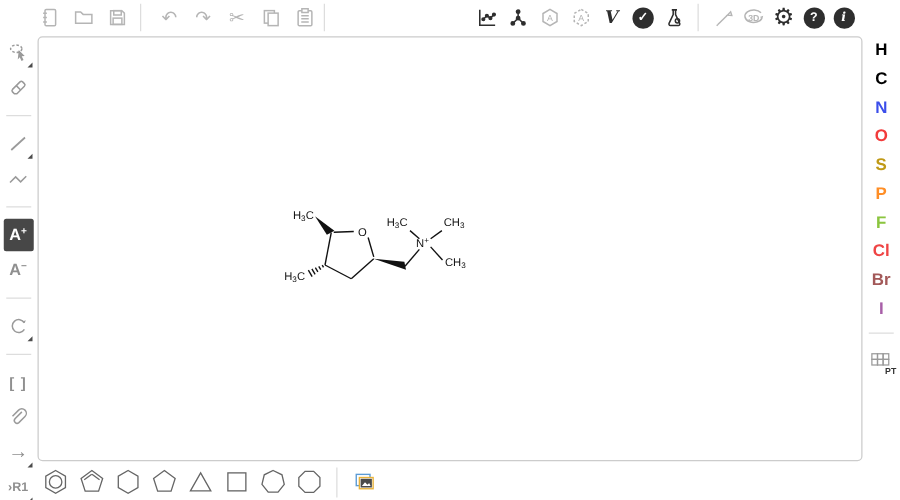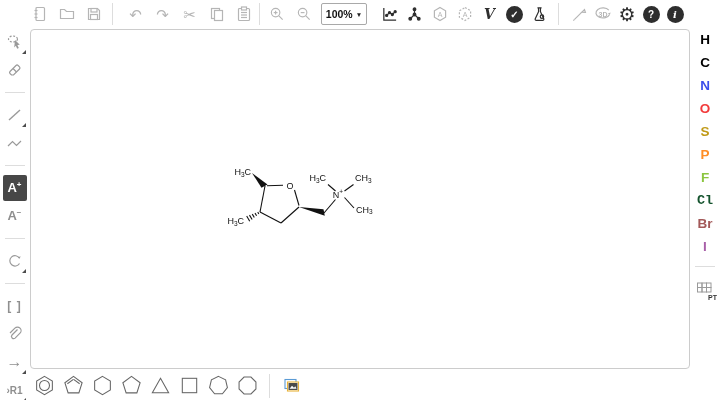--- a/index.html
+++ b/index.html
@@ -102,41 +102,20 @@
             <rect x="5.5" y="1" width="5" height="3" fill="#fff"></rect>
           <line x1="5" y1="6.5" x2="11" y2="6.5"></line>
             <line x1="5" y1="9" x2="11" y2="9"></line>
             <line x1="5" y1="11.5" x2="11" y2="11.5"></line>
         </svg>
       </div>
     </div>
 
     <div class="v-divider" style="left:259px"></div>
 
-    <div class="tb-group" style="left:264px">
-      <div class="tbtn w27">
-        <svg width="17" height="17" viewBox="0 0 18 18" class="ic-gray">
-          <circle cx="7" cy="7" r="4.5"></circle>
-            <line x1="10.5" y1="10.5" x2="14.5" y2="14.5"></line>
-          <line x1="5" y1="7" x2="9" y2="7"></line>
-            <line x1="7" y1="5" x2="7" y2="9"></line>
-        </svg>
-      </div>
-      <div class="tbtn w27">
-        <svg width="17" height="17" viewBox="0 0 18 18" class="ic-gray">
-          <circle cx="7" cy="7" r="4.5"></circle>
-            <line x1="10.5" y1="10.5" x2="14.5" y2="14.5"></line>
-          <line x1="5" y1="7" x2="9" y2="7"></line>
-        </svg>
-      </div>
-      <div class="zoom-dd">
-        <span>100%</span>
-        <span class="caret">▼</span>
-      </div>
-    </div>
 
     <div class="tb-group" style="left:377px">
       <div class="tbtn w25">
         <svg width="17" height="17" viewBox="0 0 18 18" class="ic-dark">
           <path d="M3 2 v13 h13"></path>
           <polyline points="6,10 9,7 12,9 15,6"></polyline>
           <circle cx="6" cy="10" r="1.1" fill="#2e2e2e"></circle>
             <circle cx="9" cy="7" r="1.1" fill="#2e2e2e"></circle>
             <circle cx="12" cy="9" r="1.1" fill="#2e2e2e"></circle>
             <circle cx="15" cy="6" r="1.1" fill="#2e2e2e"></circle>
@@ -284,21 +263,21 @@
     <div class="el-btn">
         <span style="color: rgb(192, 154, 23);">S</span>
       </div>
     <div class="el-btn">
         <span style="color: rgb(255, 142, 38);">P</span>
       </div>
     <div class="el-btn">
         <span style="color: rgb(139, 197, 63);">F</span>
       </div>
     <div class="el-btn">
-        <span style="color: #14532d; font-family: Liberation Mono, monospace;">Cl</span>
+        <span style="color: #ef4444;">Cl</span>
       </div>
     <div class="el-btn">
         <span style="color: rgb(163, 89, 89);">Br</span>
       </div>
     <div class="el-btn">
         <span style="color: rgb(168, 95, 168);">I</span>
       </div>
     <div class="h-divider"></div>
     <div class="pt-btn">
       <svg width="18" height="16" viewBox="0 0 18 16">

